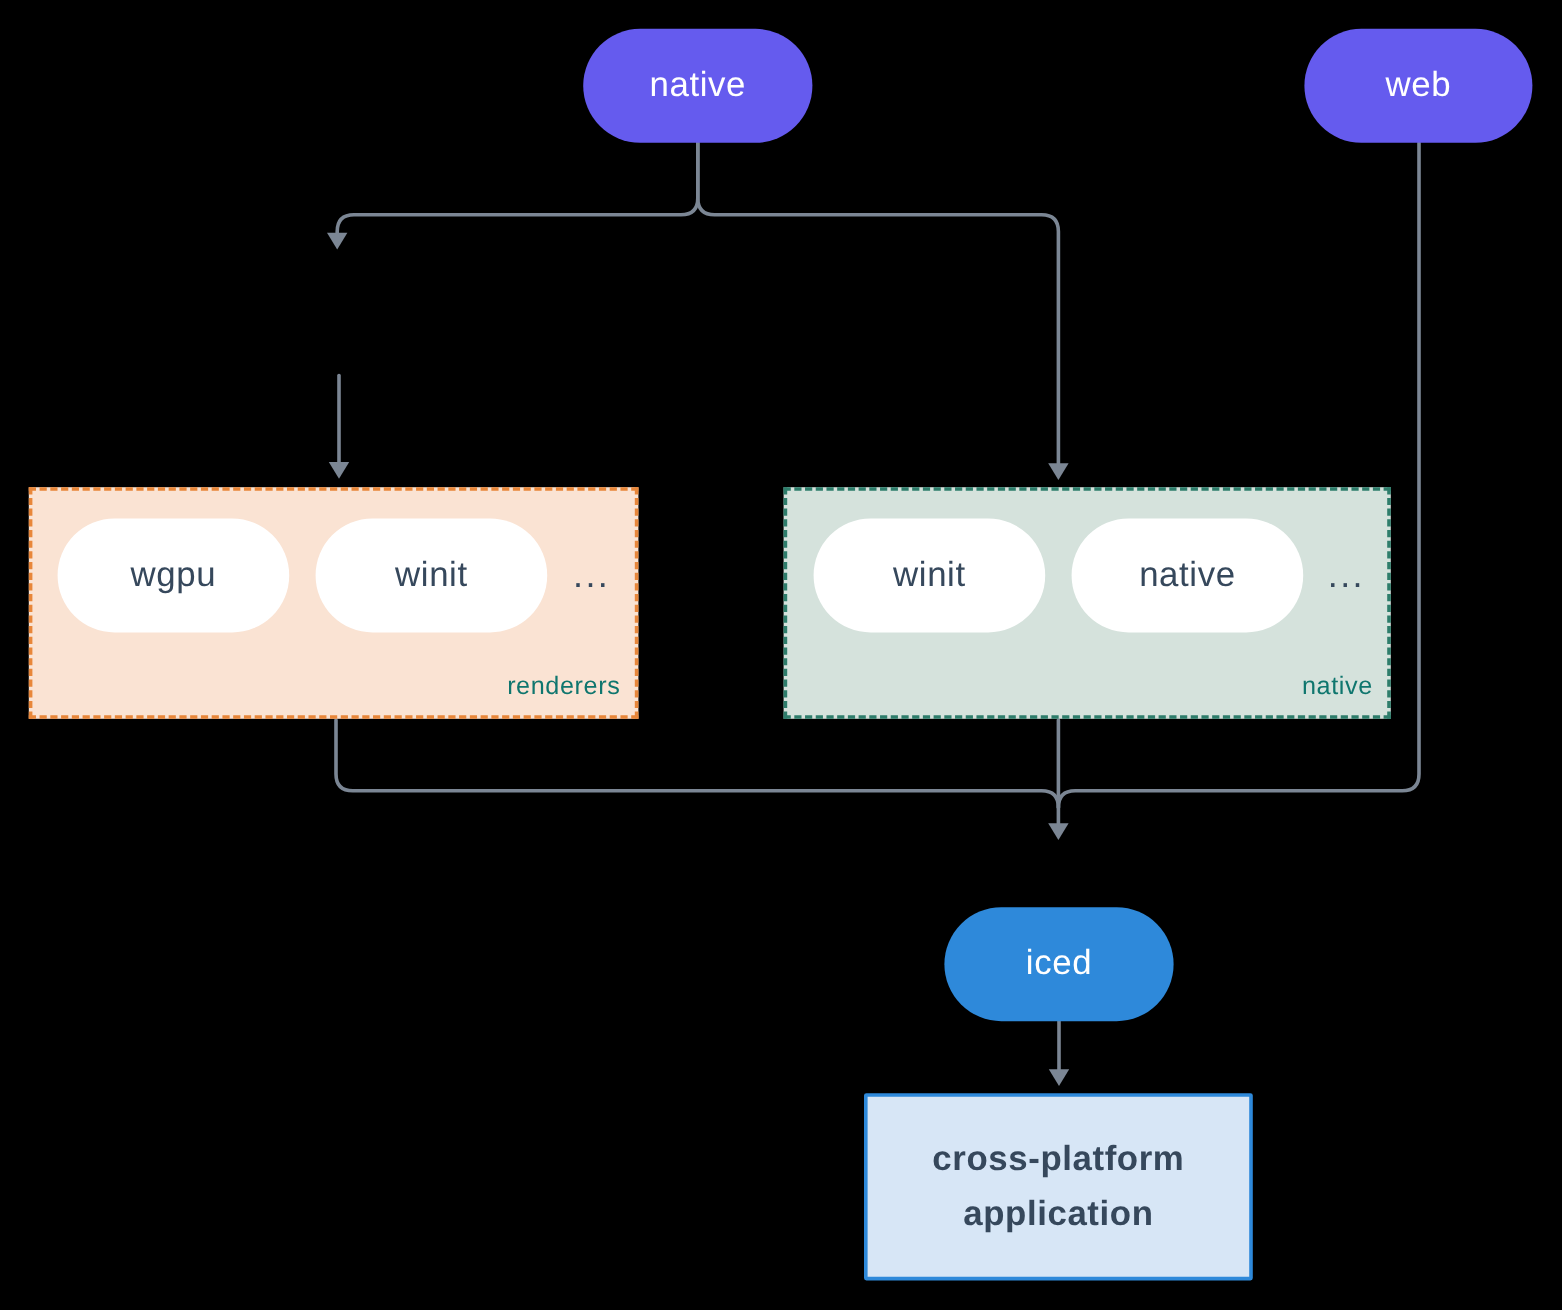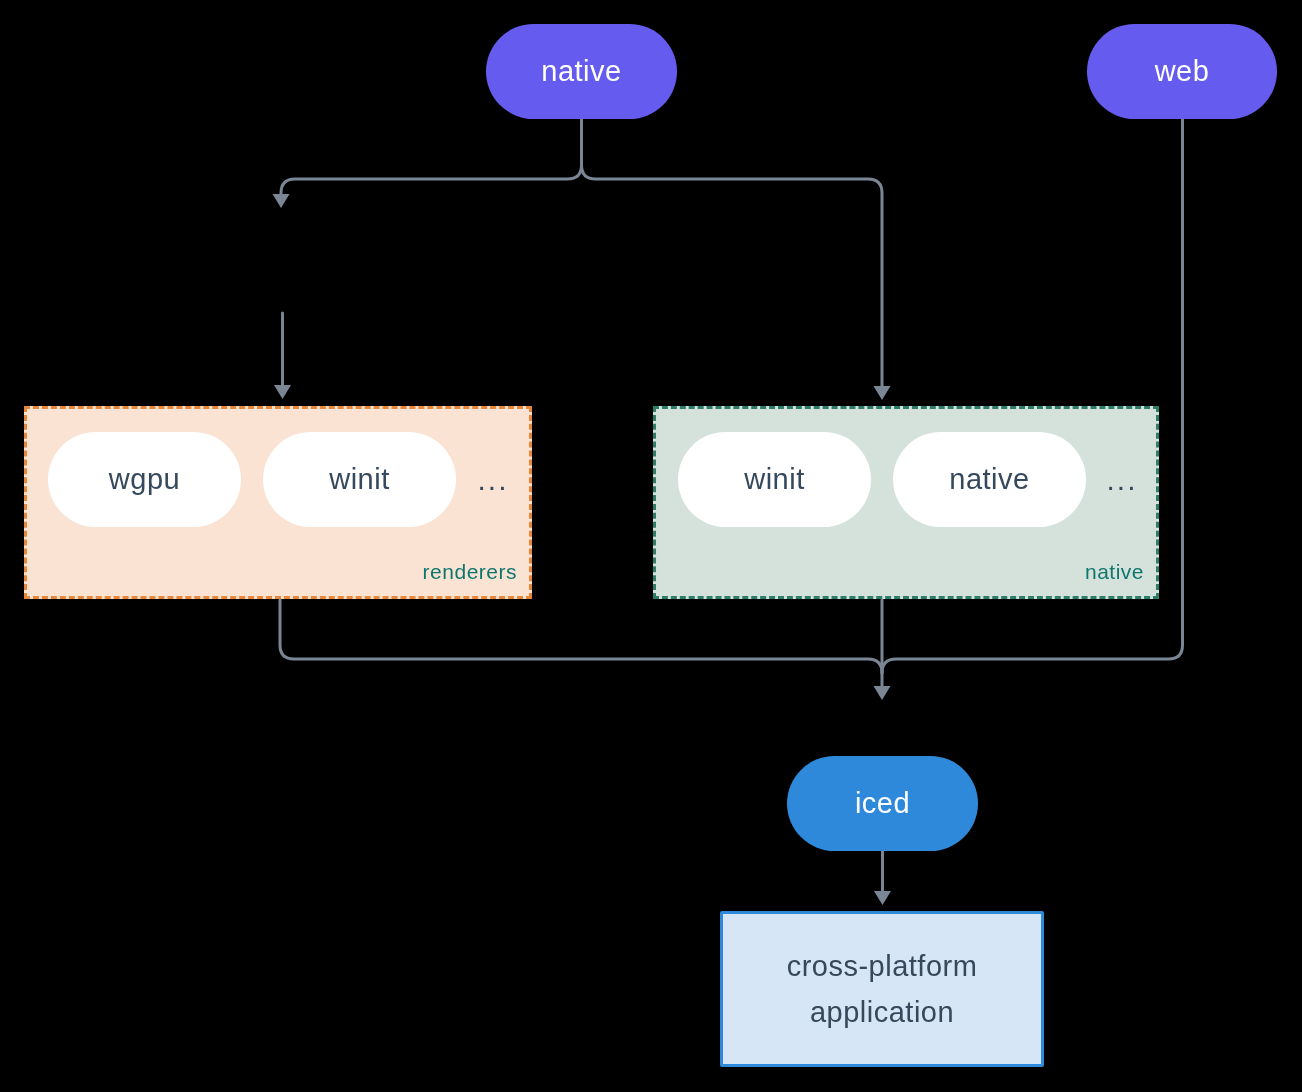--- a/index.html
+++ b/index.html
@@ -106,20 +106,21 @@
     border-radius: 2px;
     display: flex;
     flex-direction: column;
     align-items: center;
     justify-content: center;
     font-size: 29px;
     line-height: 46px;
     letter-spacing: 0.5px;
     color: #36485c;
     text-align: center;
+    font-weight: bold;
   }
 </style>
 </head>
 <body>
 
 <div id="canvas">
 
   <svg id="edges-svg" viewBox="0 0 1302 1092" xmlns="http://www.w3.org/2000/svg">
 
     <path class="edge" d="M 581.5 119 V 165 Q 581.5 179 567.5 179 H 295 Q 281 179 281 193 V 198"></path>

